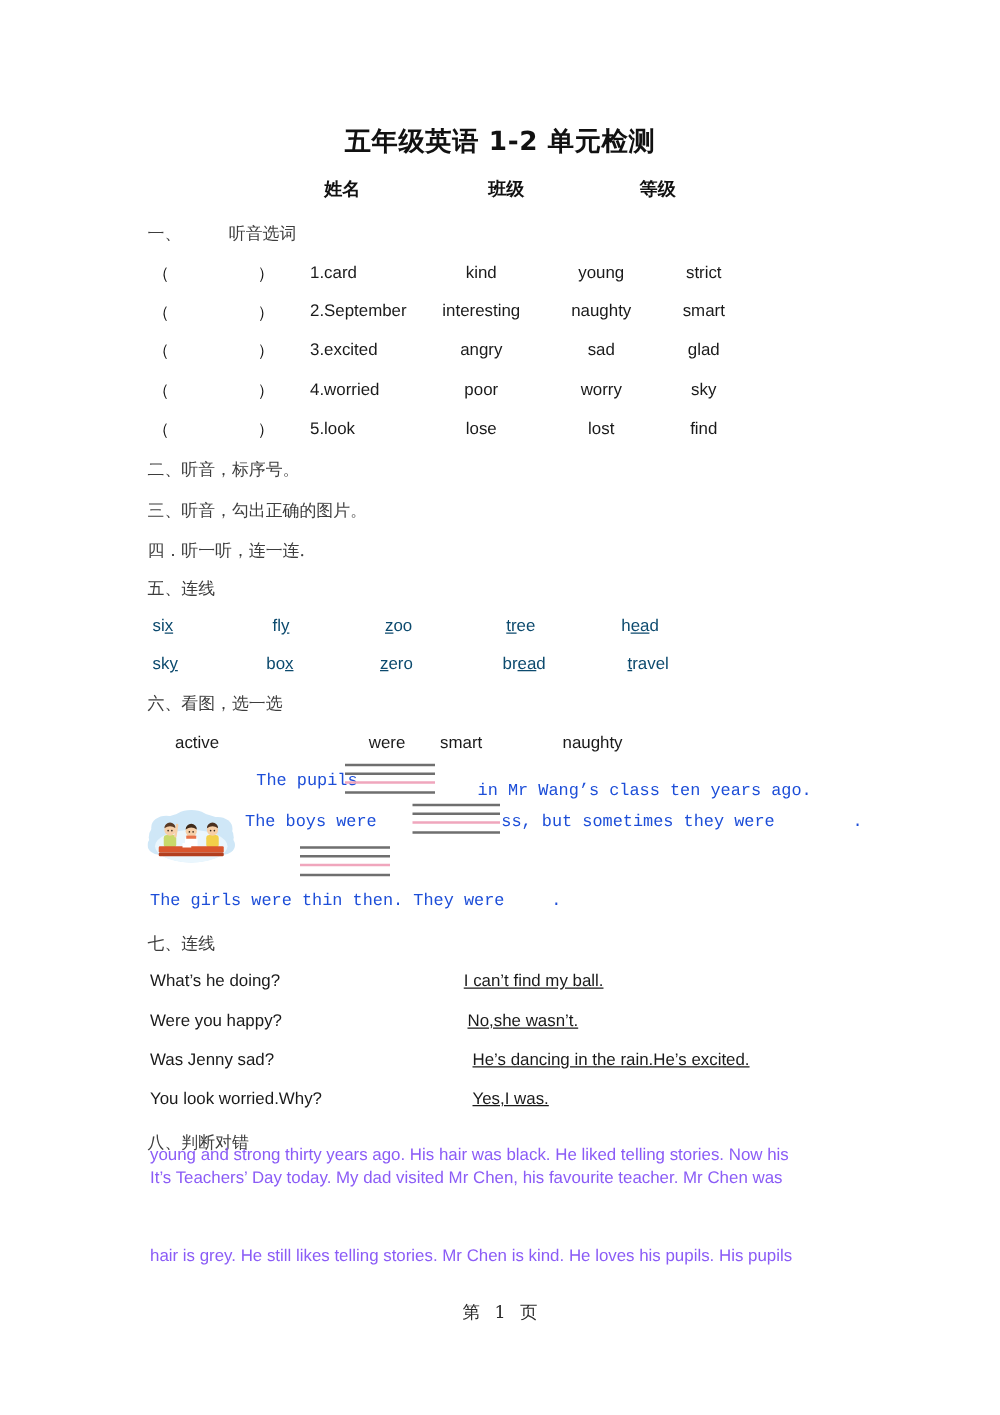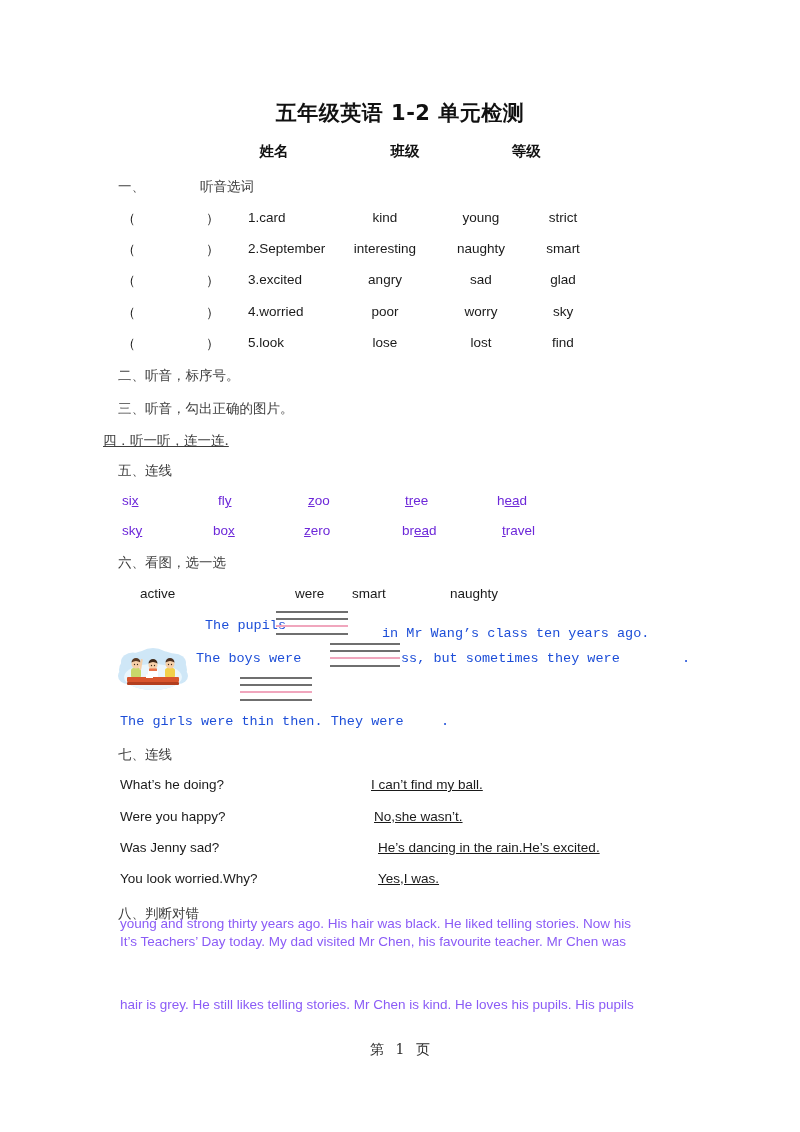--- a/index.html
+++ b/index.html
@@ -92,21 +92,21 @@
   .choice-row .o4 { left: 400px; width: 82px; }
 
   
   .word-row {
     position: absolute;
     left: 122px;
     width: 620px;
     height: 24px;
     font-family: "Liberation Sans", sans-serif;
     font-size: 13.5px;
-    color: #6d28d9;
+    color: #0c4a6e;
   }
   .word-row .w { position: absolute; top: 0; white-space: pre; }
   .word-row u { text-decoration: underline; text-underline-offset: 1px; }
 
   
   .bank {
     position: absolute;
     left: 140px; top: 586px;
     width: 600px;
     font-size: 13.5px;
@@ -176,21 +176,21 @@
 
   <div class="name-row">
     <span>姓名</span>
     <span class="gap1"></span>
     <span>班级</span>
     <span class="gap2"></span>
     <span>等级</span>
   </div>
 
   <div class="cn-head" style="left:118px; top:178px;">一、</div>
-  <div class="cn-head" style="left:200px; top:178px;">听音选词</div>
+  <div class="cn-head" style="left:183px; top:178px;">听音选词</div>
 
   <div class="choice-row" style="top:210px;">
     <span class="paren-open">（</span>
     <span class="paren-close">）</span>
     <span class="opt o1">1.card</span>
     <span class="opt o2">kind</span>
     <span class="opt o3">young</span>
     <span class="opt o4">strict</span>
   </div>
 
@@ -225,21 +225,21 @@
     <span class="paren-open">（</span>
     <span class="paren-close">）</span>
     <span class="opt o1">5.look</span>
     <span class="opt o2">lose</span>
     <span class="opt o3">lost</span>
     <span class="opt o4">find</span>
   </div>
 
   <div class="cn-head" style="left:118px; top:367px;">二、听音，标序号。</div>
   <div class="cn-head" style="left:118px; top:400px;">三、听音，勾出正确的图片。</div>
-  <div class="cn-head" style="left:103px; top:432px;text-decoration:underline;">四．听一听，连一连.</div>
+  <div class="cn-head" style="left:118px; top:432px;">四．听一听，连一连.</div>
   <div class="cn-head" style="left:118px; top:462px;">五、连线</div>
 
   <div class="word-row" style="top:493px;">
     <span class="w" style="left:0px;"><span>si</span><u>x</u><span></span></span>
     <span class="w" style="left:96px;"><span>fl</span><u>y</u><span></span></span>
     <span class="w" style="left:186px;"><span></span><u>z</u><span>oo</span></span>
     <span class="w" style="left:283px;"><span></span><u>tr</u><span>ee</span></span>
     <span class="w" style="left:375px;"><span>h</span><u>ea</u><span>d</span></span>
   </div>
 

